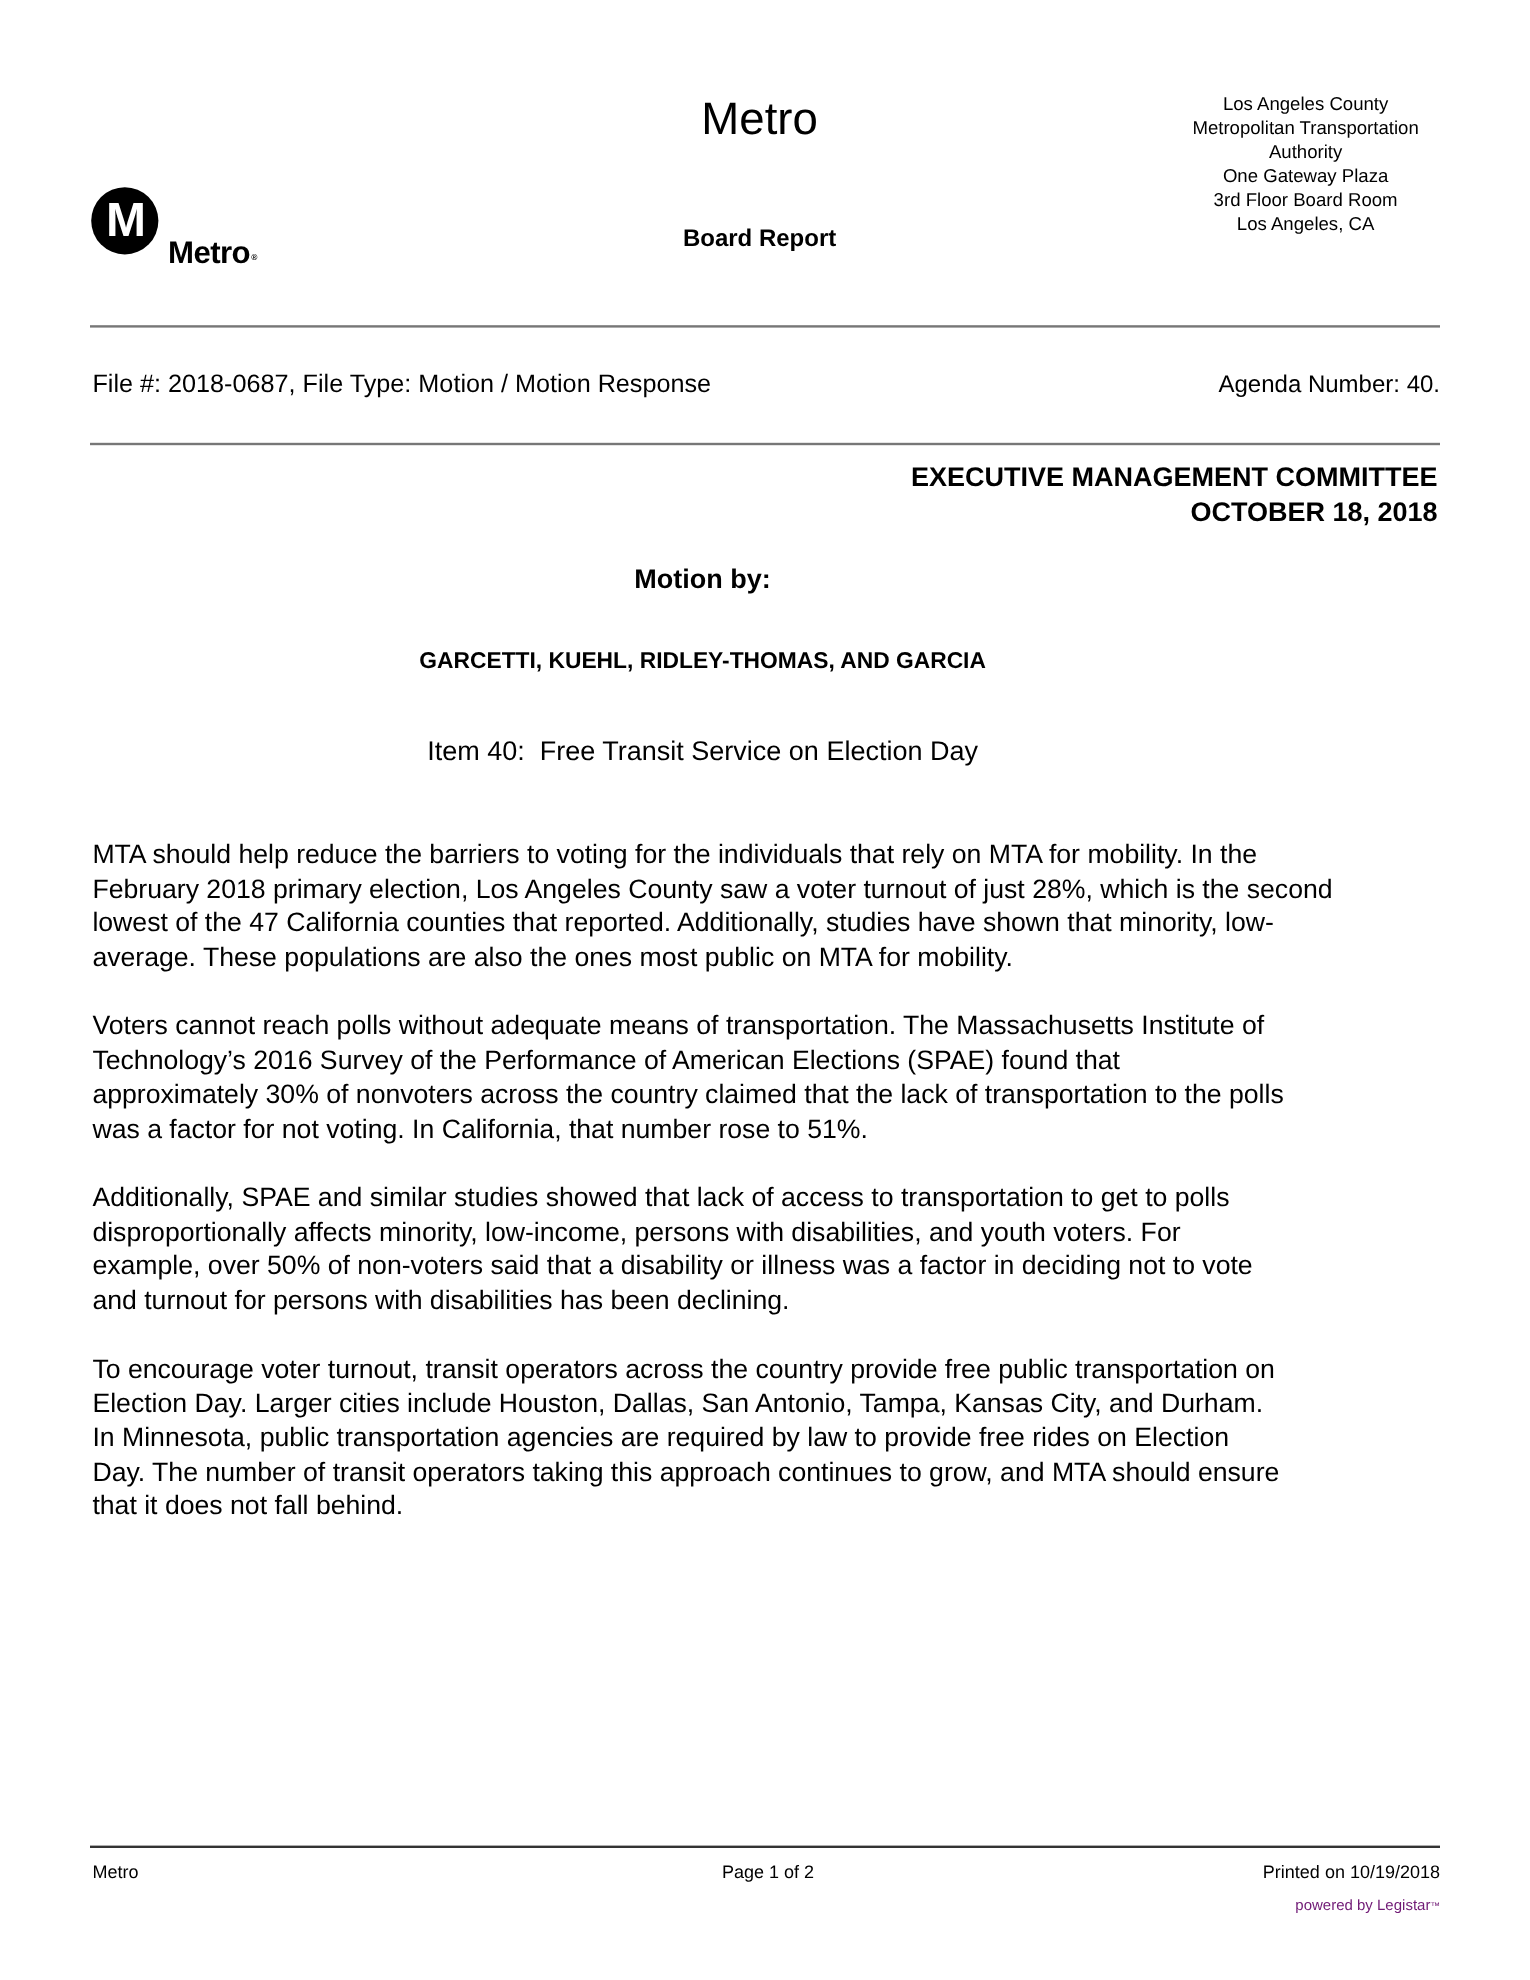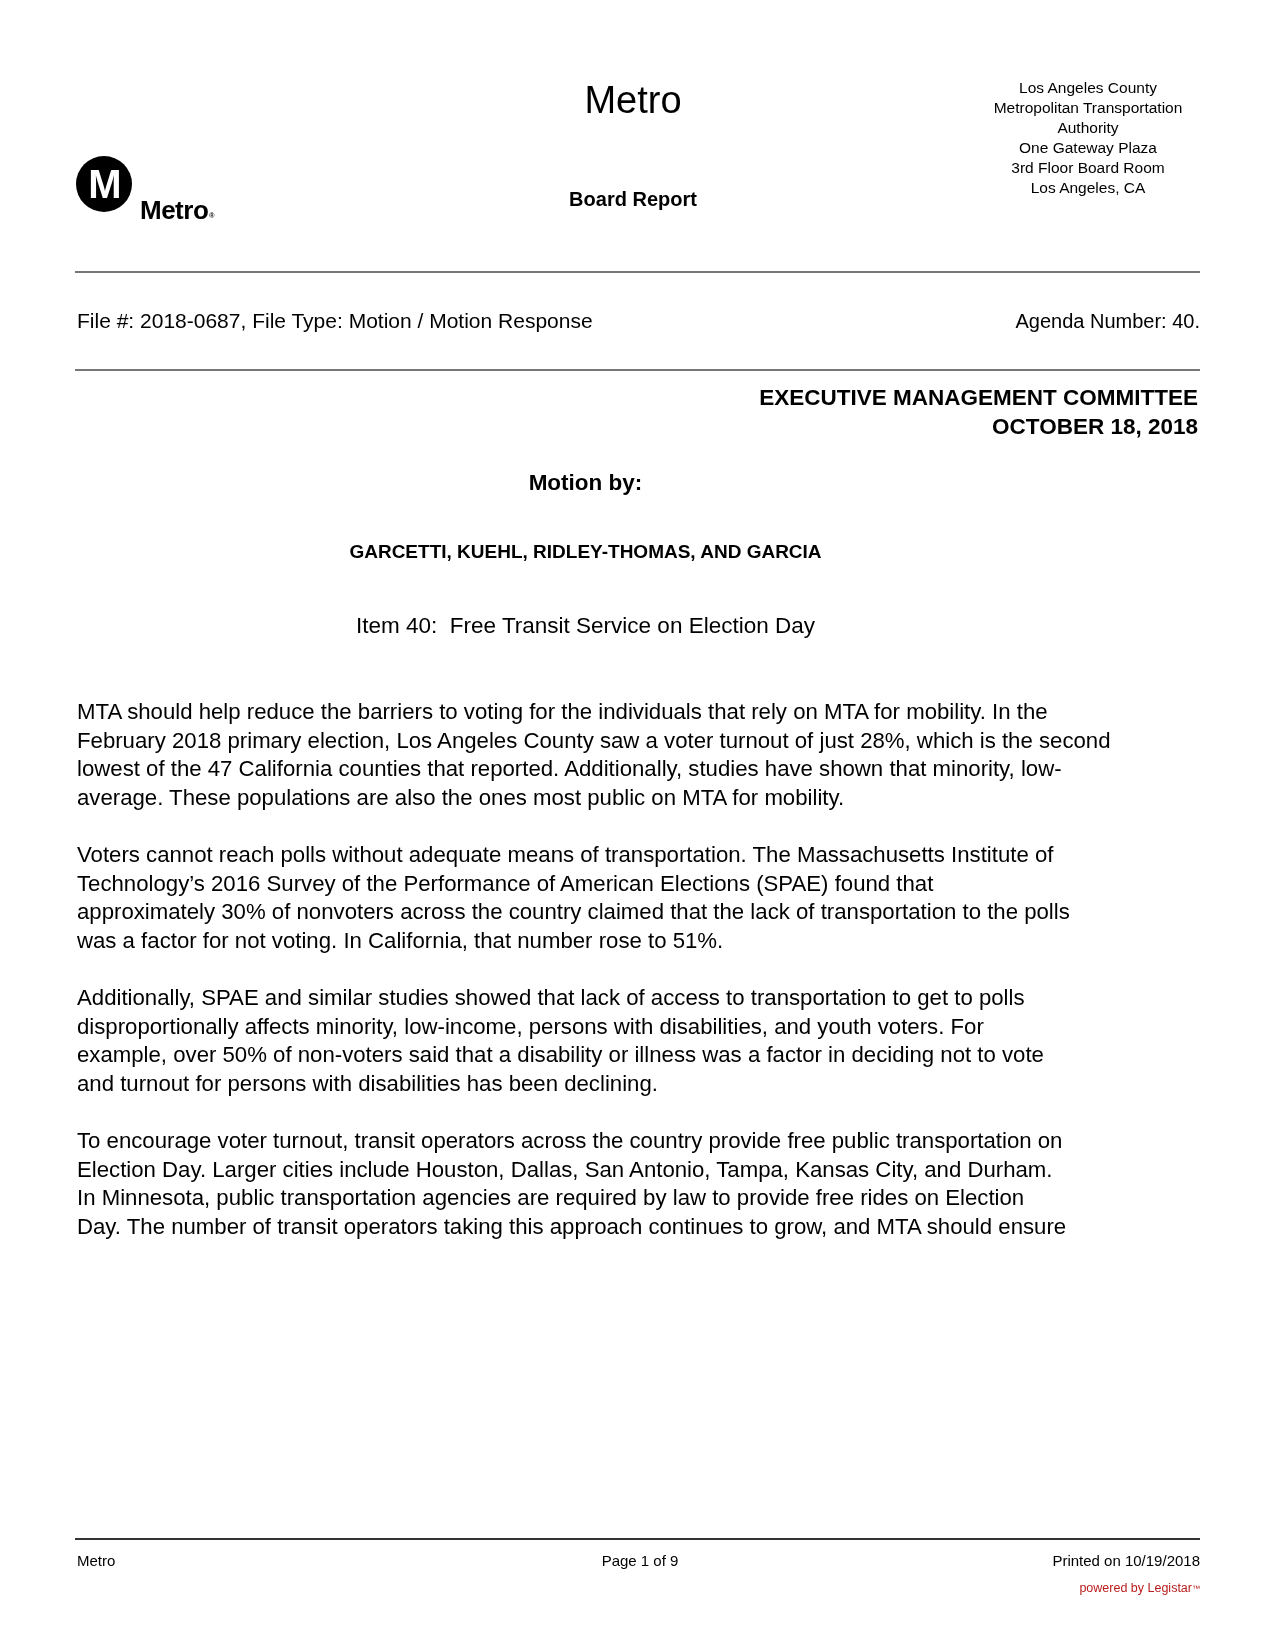--- a/index.html
+++ b/index.html
@@ -36,21 +36,21 @@
     #movers { top: 538px; font-size: 19px; font-weight: bold; line-height: 28px; text-align: center; }
     #item-title { top: 612px; font-size: 22.5px; line-height: 28px; }
 
     #body { top: 698px; left: 77px; width: 1130px; font-size: 22.2px; line-height: 28.6px; }
     #body p { margin: 0 0 28.6px 0; white-space: nowrap; }
     #body .ln { display: block; }
 
     #foot-left { top: 1552px; left: 77px; font-size: 15px; line-height: 18px; }
     #foot-center { top: 1552px; left: 540px; width: 200px; text-align: center; font-size: 15px; line-height: 18px; }
     #foot-right { top: 1552px; right: 75px; text-align: right; font-size: 15px; line-height: 18px; }
-    #powered { top: 1580px; right: 75px; text-align: right; font-size: 12.5px; line-height: 16px; color: #b91c1c; }
+    #powered { top: 1580px; right: 75px; text-align: right; font-size: 12.5px; line-height: 16px; color: #701a75; }
     #tm { font-size: 8px; vertical-align: top; position: relative; top: 1px; }
   </style>
 </head>
 <body>
 
 <div id="top-title" class="abs">Metro</div>
 
 <div id="logo" class="abs">
   <div id="logo-circle"></div>
   <div id="logo-m">M</div>
@@ -109,20 +109,21 @@
     <span class="ln">Additionally, SPAE and similar studies showed that lack of access to transportation to get to polls</span>
     <span class="ln">disproportionally affects minority, low-income, persons with disabilities, and youth voters. For</span>
     <span class="ln">example, over 50% of non-voters said that a disability or illness was a factor in deciding not to vote</span>
     <span class="ln">and turnout for persons with disabilities has been declining.</span>
   </p>
   <p>
     <span class="ln">To encourage voter turnout, transit operators across the country provide free public transportation on</span>
     <span class="ln">Election Day. Larger cities include Houston, Dallas, San Antonio, Tampa, Kansas City, and Durham.</span>
     <span class="ln">In Minnesota, public transportation agencies are required by law to provide free rides on Election</span>
     <span class="ln">Day. The number of transit operators taking this approach continues to grow, and MTA should ensure</span>
+    <span class="ln">that it does not fall behind.</span>
   </p>
 </div>
 
 <div id="rule-foot" class="rule"></div>
 <div id="foot-left" class="abs">Metro</div>
-<div id="foot-center" class="abs">Page 1 of 9</div>
+<div id="foot-center" class="abs">Page 1 of 2</div>
 <div id="foot-right" class="abs">Printed on 10/19/2018</div>
 <div id="powered" class="abs"><span>powered by Legistar</span><span id="tm">™</span></div>
 
 </body></html>

